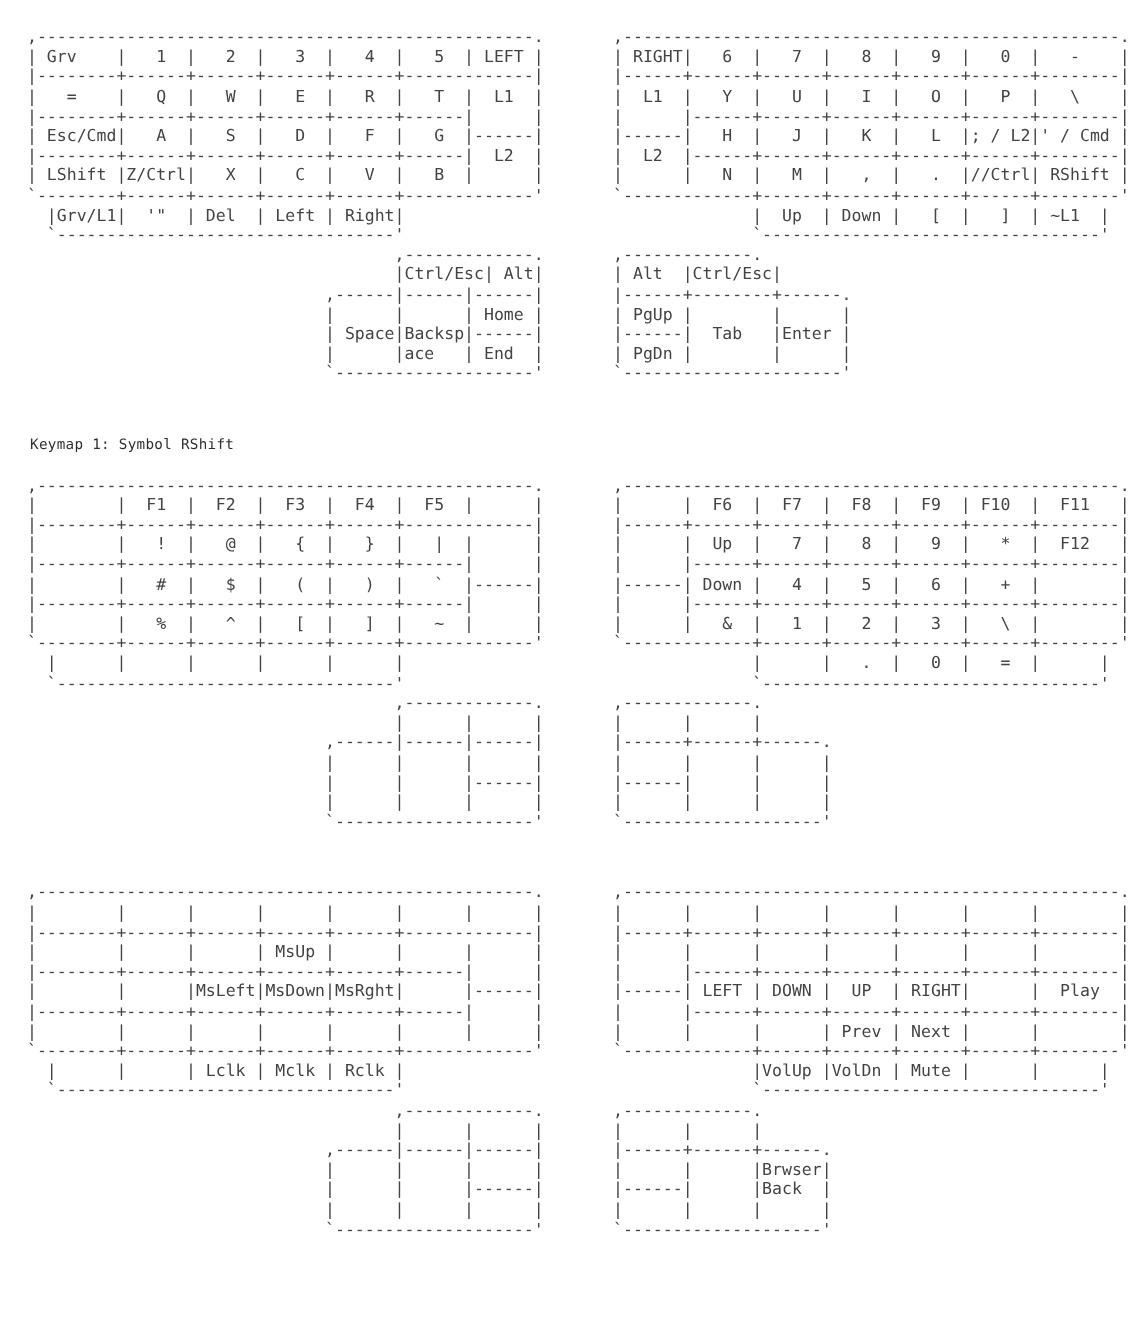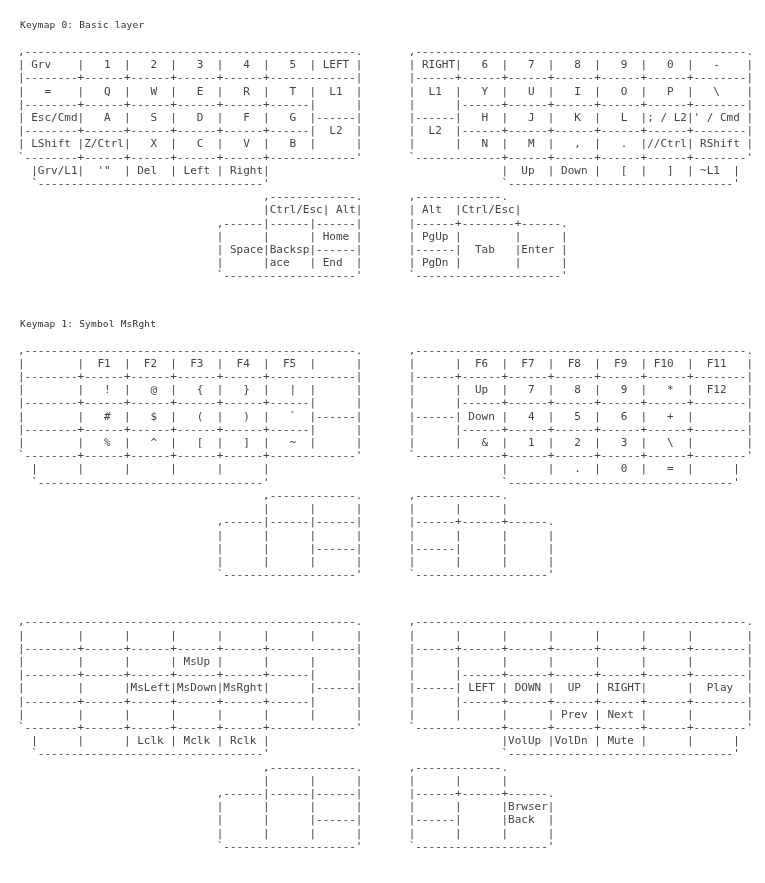--- a/index.html
+++ b/index.html
@@ -29,21 +29,20 @@
     color: #434343;
     white-space: pre;
   }
 </style>
 </head>
 <body>
 
 <div class="page">
 
   <section class="keymap-section">
-    <div class="keymap-title">Keymap 0: Basic layer</div>
     <pre class="keymap-art">,--------------------------------------------------.       ,--------------------------------------------------.
 | Grv    |   1  |   2  |   3  |   4  |   5  | LEFT |       | RIGHT|   6  |   7  |   8  |   9  |   0  |   -    |
 |--------+------+------+------+------+-------------|       |------+------+------+------+------+------+--------|
 |   =    |   Q  |   W  |   E  |   R  |   T  |  L1  |       |  L1  |   Y  |   U  |   I  |   O  |   P  |   \    |
 |--------+------+------+------+------+------|      |       |      |------+------+------+------+------+--------|
 | Esc/Cmd|   A  |   S  |   D  |   F  |   G  |------|       |------|   H  |   J  |   K  |   L  |; / L2|' / Cmd |
 |--------+------+------+------+------+------|  L2  |       |  L2  |------+------+------+------+------+--------|
 | LShift |Z/Ctrl|   X  |   C  |   V  |   B  |      |       |      |   N  |   M  |   ,  |   .  |//Ctrl| RShift |
 `--------+------+------+------+------+-------------'       `-------------+------+------+------+------+--------'
   |Grv/L1|  '"  | Del  | Left | Right|                                   |  Up  | Down |   [  |   ]  | ~L1  |
@@ -51,21 +50,21 @@
                                      ,-------------.       ,-------------.
                                      |Ctrl/Esc| Alt|       | Alt  |Ctrl/Esc|
                               ,------|------|------|       |------+--------+------.
                               |      |      | Home |       | PgUp |        |      |
                               | Space|Backsp|------|       |------|  Tab   |Enter |
                               |      |ace   | End  |       | PgDn |        |      |
                               `--------------------'       `----------------------'</pre>
   </section>
 
   <section class="keymap-section">
-    <div class="keymap-title">Keymap 1: Symbol MsRght</div>
+    <div class="keymap-title">Keymap 1: Symbol RShift</div>
     <pre class="keymap-art">,--------------------------------------------------.       ,--------------------------------------------------.
 |        |  F1  |  F2  |  F3  |  F4  |  F5  |      |       |      |  F6  |  F7  |  F8  |  F9  | F10  |  F11   |
 |--------+------+------+------+------+-------------|       |------+------+------+------+------+------+--------|
 |        |   !  |   @  |   {  |   }  |   |  |      |       |      |  Up  |   7  |   8  |   9  |   *  |  F12   |
 |--------+------+------+------+------+------|      |       |      |------+------+------+------+------+--------|
 |        |   #  |   $  |   (  |   )  |   `  |------|       |------| Down |   4  |   5  |   6  |   +  |        |
 |--------+------+------+------+------+------|      |       |      |------+------+------+------+------+--------|
 |        |   %  |   ^  |   [  |   ]  |   ~  |      |       |      |   &amp;  |   1  |   2  |   3  |   \  |        |
 `--------+------+------+------+------+-------------'       `-------------+------+------+------+------+--------'
   |      |      |      |      |      |                                   |      |   .  |   0  |   =  |      |

